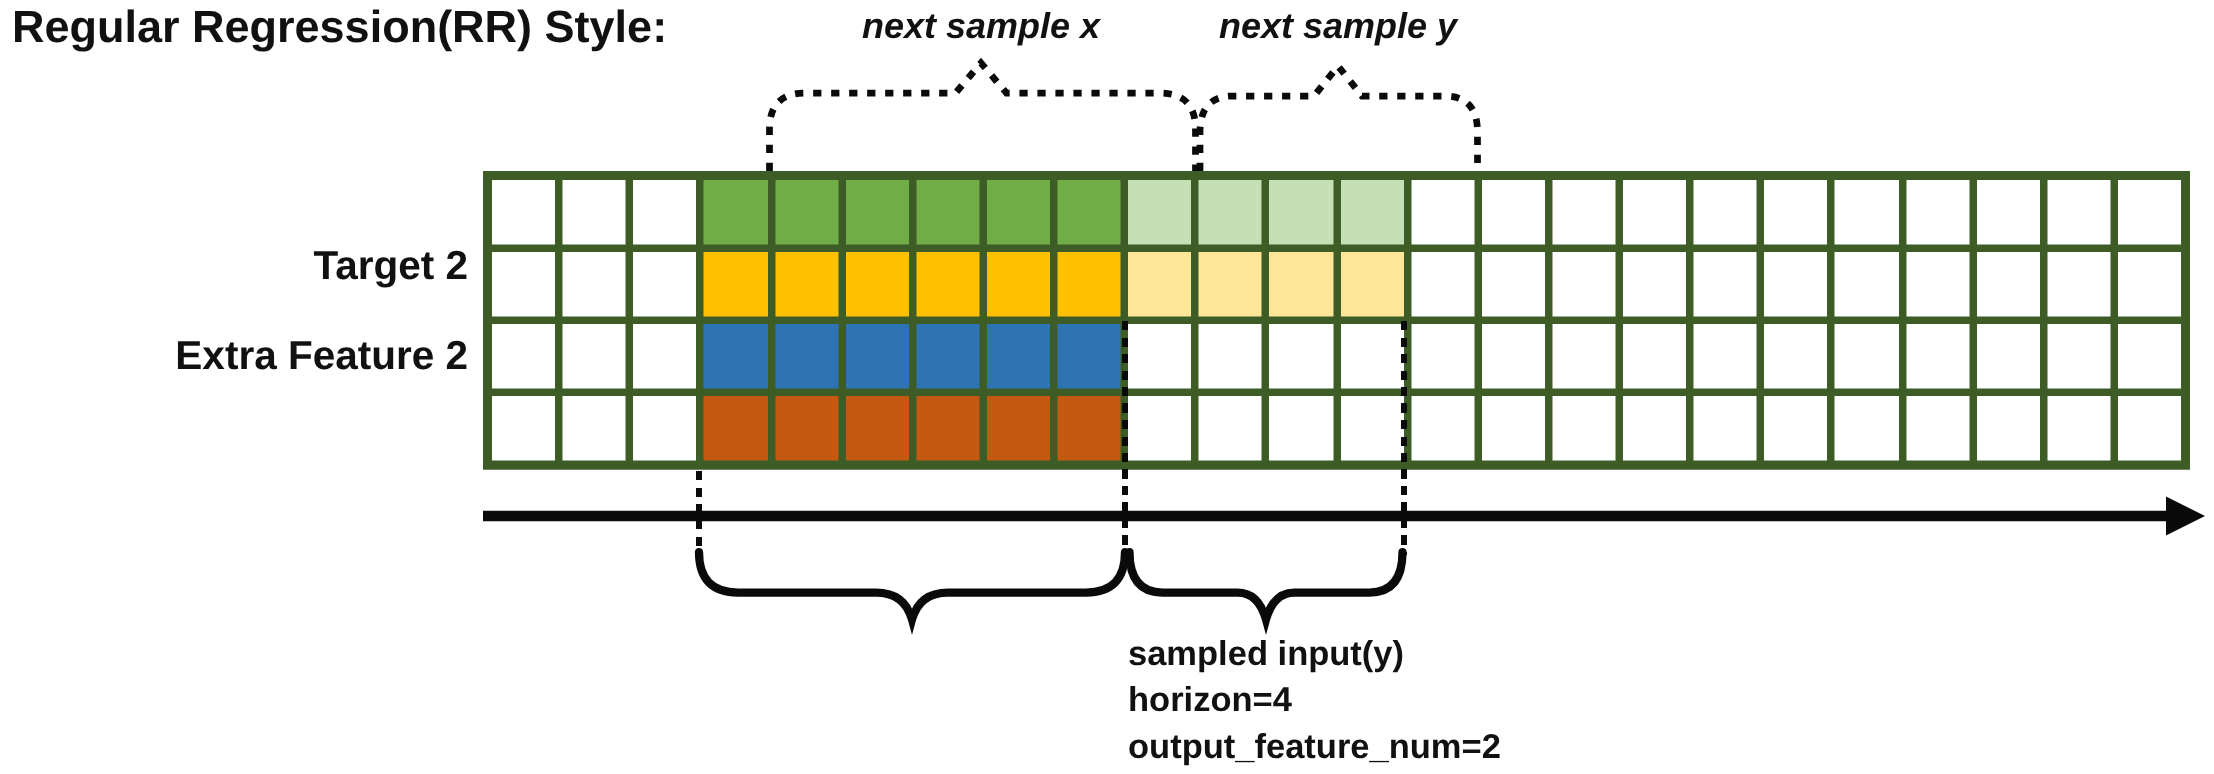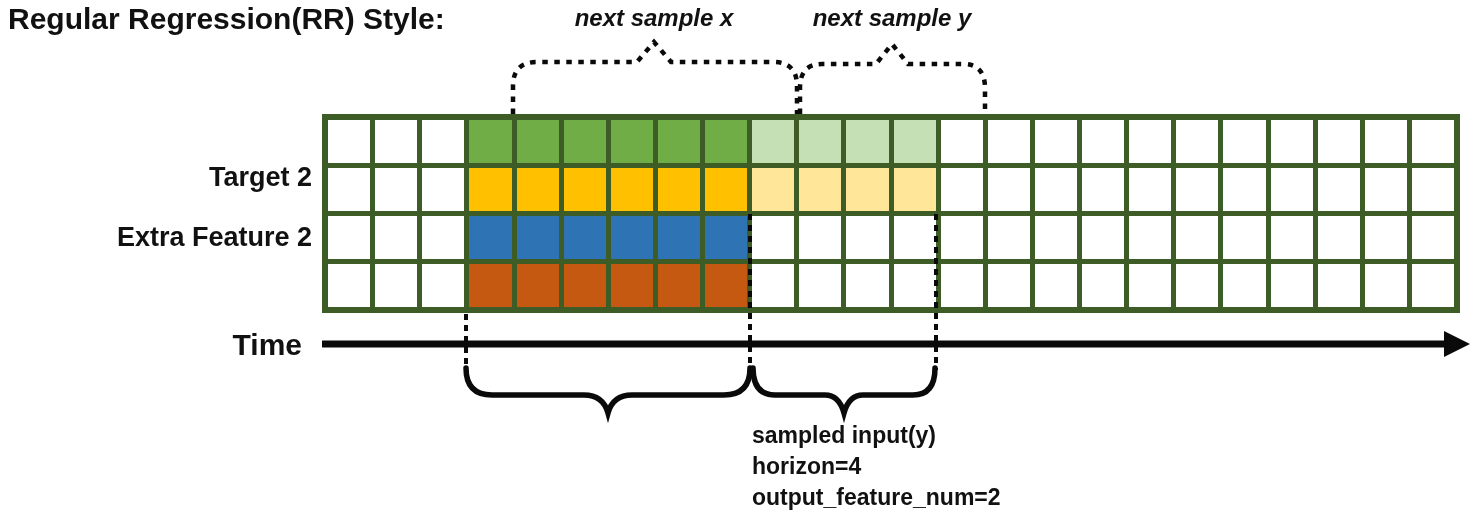--- a/index.html
+++ b/index.html
@@ -171,21 +171,20 @@
       <div class="cell" style="background: rgb(255, 255, 255);"></div>
     </div>
 
   <div class="abs row-label" id="row-label-1">Target 2</div>
   <div class="abs row-label" id="row-label-2">Extra Feature 2</div>
 
   <div class="abs dotline" id="dotline-input-start"></div>
   <div class="abs dotline" id="dotline-boundary"></div>
   <div class="abs dotline" id="dotline-output-end"></div>
 
-  <div class="abs" id="time-label">Time</div>
   <svg width="1476" height="516">
     <line x1="322" y1="344" x2="1446" y2="344" stroke="#0a0a0a" stroke-width="7"></line>
     <polygon points="1444,331 1470,344 1444,357" fill="#0a0a0a"></polygon>
   </svg>
 
   <svg width="1476" height="516">
     <path d="M 466 368 Q 466 395 492 395 L 584 395 Q 603 395 608 413 Q 613 395 632 395 L 724 395 Q 750 395 750 368" fill="none" stroke="#0a0a0a" stroke-width="5.5" stroke-linecap="round"></path>
     <path d="M 753 368 Q 753 395 775 395 L 825 395 Q 839 395 844 413 Q 849 395 863 395 L 913 395 Q 935 395 935 368" fill="none" stroke="#0a0a0a" stroke-width="5.5" stroke-linecap="round"></path>
   </svg>
 

